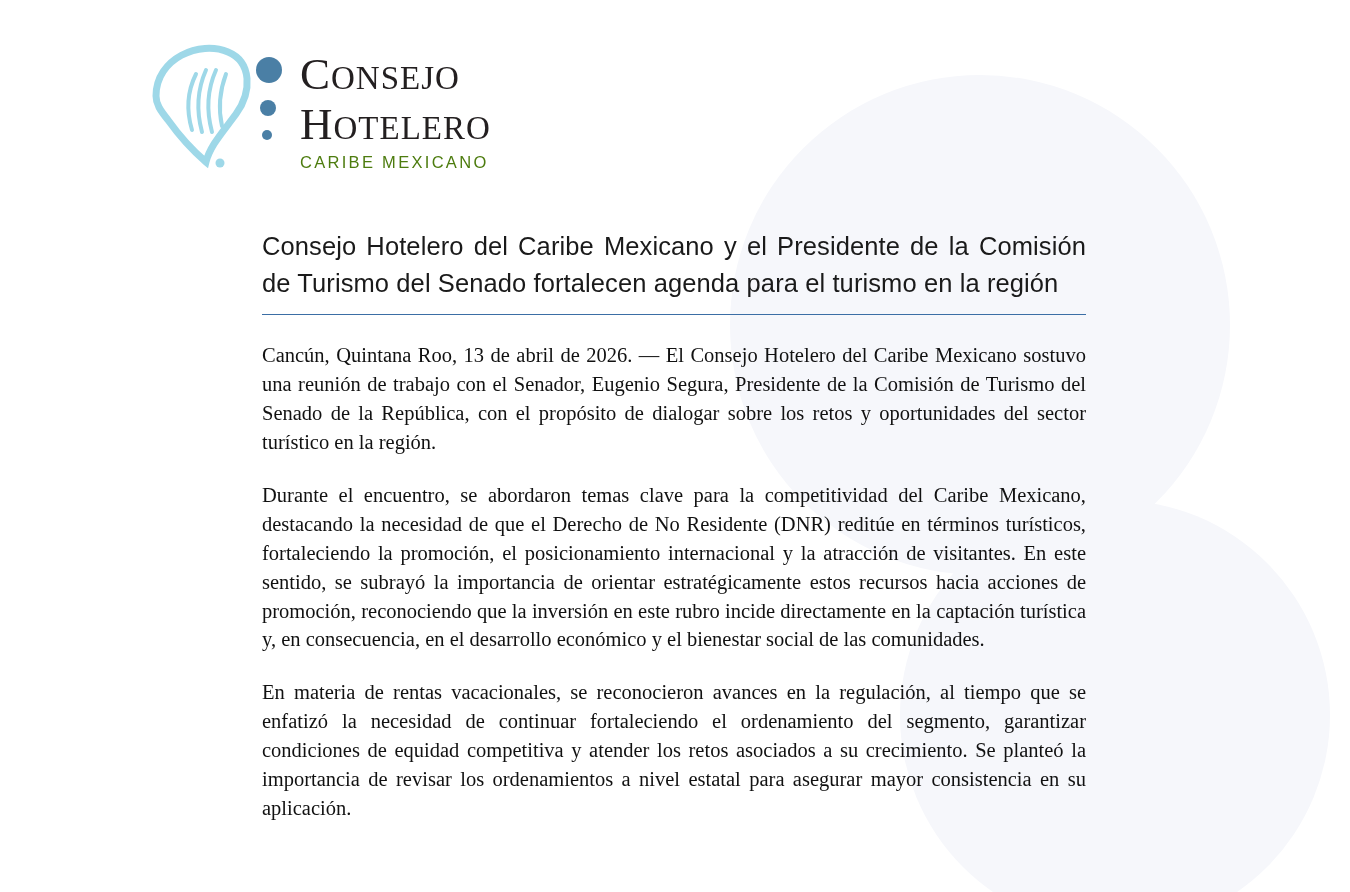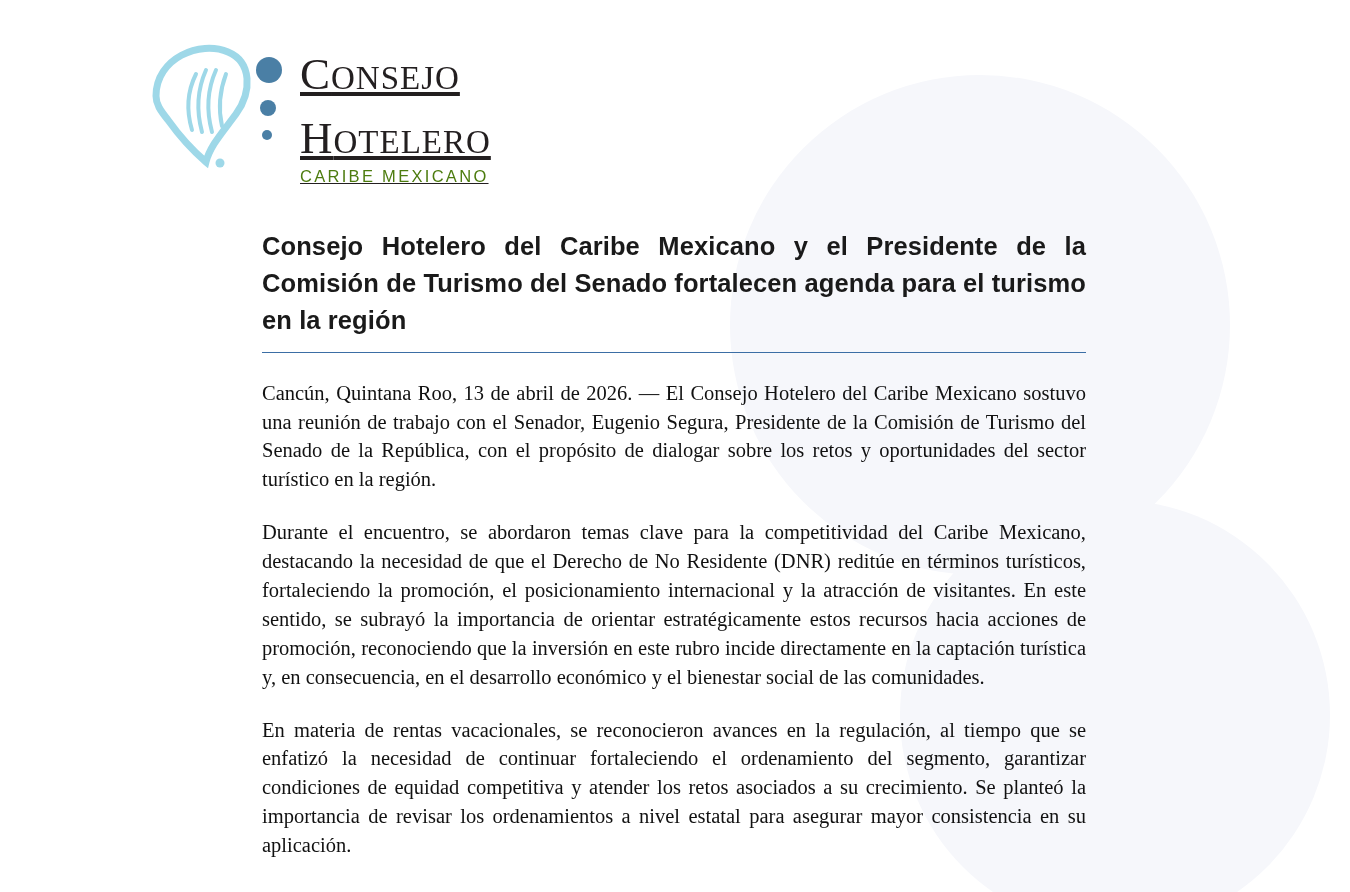--- a/index.html
+++ b/index.html
@@ -54,21 +54,20 @@
   .logo-mark {
     position: absolute;
     left: 0;
     top: 0;
   }
   .logo-text {
     position: absolute;
     left: 152px;
     top: 14px;
     color: #231f20;
-    text-decoration: underline;
   }
   .logo-line1,
   .logo-line2 {
     font-family: "Liberation Serif", serif;
     font-weight: 400;
     letter-spacing: 1px;
     line-height: 0.98;
     white-space: nowrap;
   }
   .logo-line1 {
@@ -77,41 +76,41 @@
   .logo-line1 .cap,
   .logo-line2 .cap {
     font-size: 45px;
   }
   .logo-line1 .sm,
   .logo-line2 .sm {
     font-size: 33px;
   }
   .logo-line2 {
     font-size: 45px;
-    margin-top: 20px;
+    margin-top: 6px;
   }
   .logo-sub {
     font-family: "Liberation Sans", sans-serif;
     font-size: 16.5px;
     letter-spacing: 2.3px;
     color: #4d7c0f;
     margin-top: 7px;
     white-space: nowrap;
   }
 
   
   .doc {
     position: absolute;
     left: 262px;
     top: 228px;
     width: 824px;
   }
   .doc-title {
     font-family: "Liberation Sans", sans-serif;
-    font-weight: bold;
+    font-weight: normal;
     font-size: 25.5px;
     line-height: 1.46;
     color: #1a1a1a;
     text-align: justify;
     text-align-last: left;
     margin: 0;
     letter-spacing: 0.1px;
   }
   .title-rule {
     margin-top: 12px;

